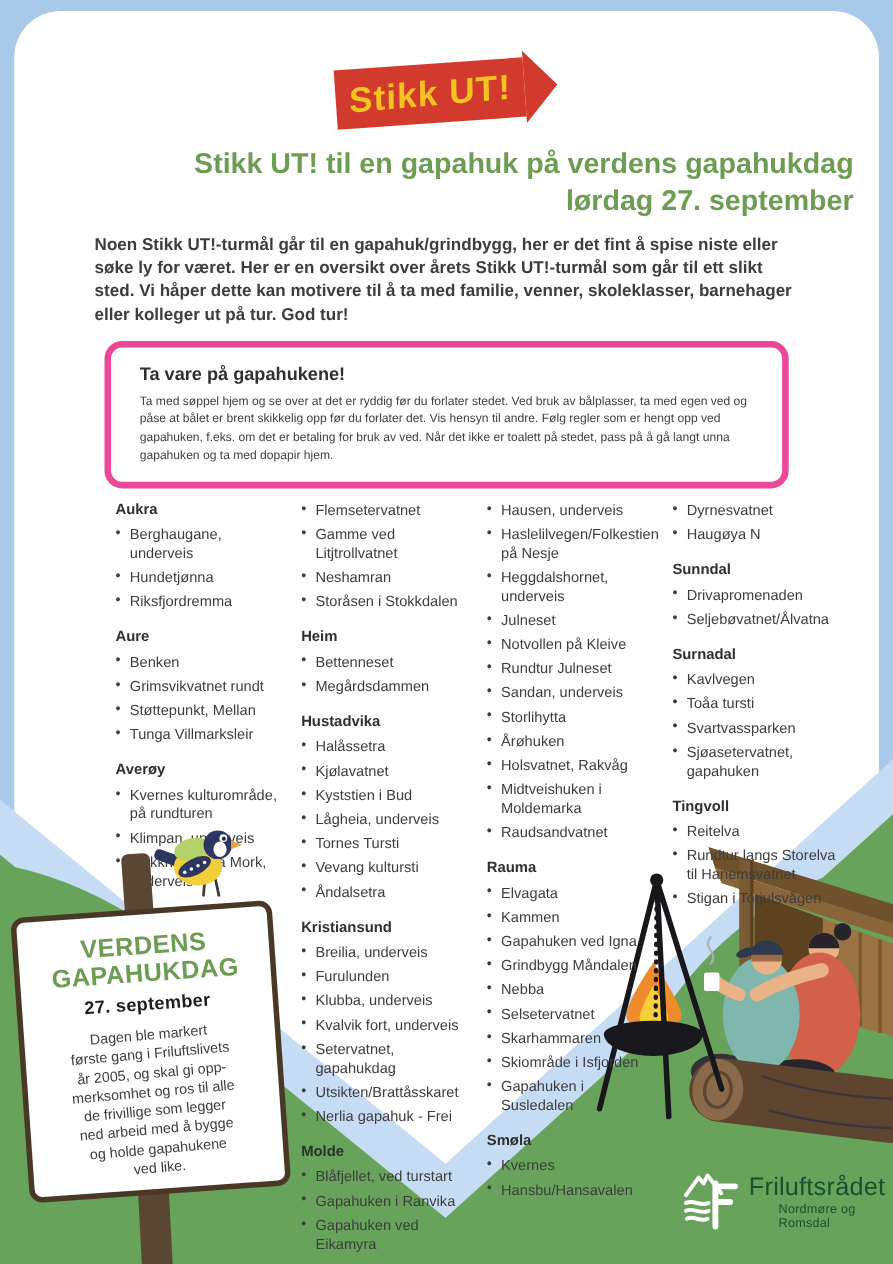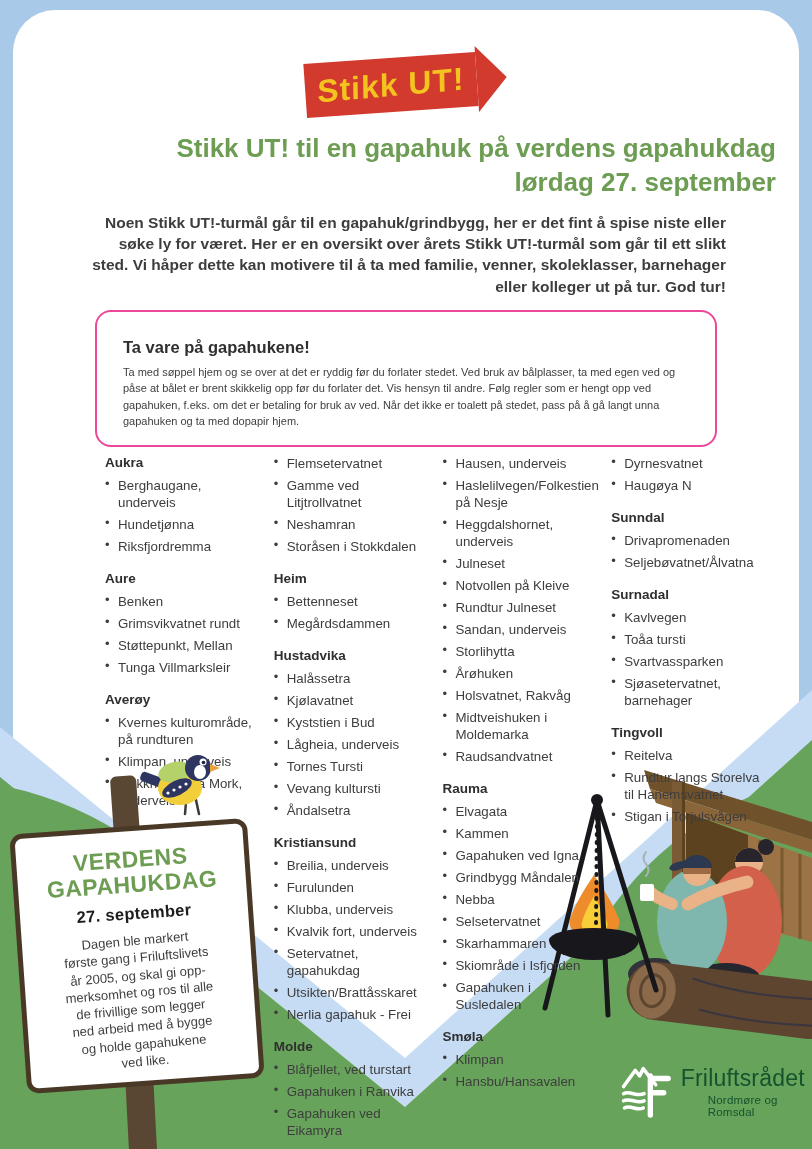--- a/index.html
+++ b/index.html
@@ -29,26 +29,26 @@
     transform:skewX(-4deg) rotate(-1deg);white-space:nowrap;
   }
   
   .main-title{
     position:absolute;left:36px;top:132px;width:740px;z-index:2;
     text-align:right;color:#6d9c53;font-weight:bold;font-size:26px;line-height:1.3;
     letter-spacing:0px;
   }
   .intro{
     position:absolute;left:86px;top:212px;width:640px;z-index:2;
-    text-align:right;color:#3d3d3d;font-weight:bold;font-size:15.5px;line-height:1.37;
+    text-align:left;color:#3d3d3d;font-weight:bold;font-size:15.5px;line-height:1.37;
   }
   
   .care-box{
     position:absolute;left:95px;top:310px;width:622px;box-sizing:border-box;z-index:2;
-    border:2px solid #ec4899;border-radius:16px;padding:26px 26px 16px;background:#fff;
+    border:6px solid #ec4899;border-radius:16px;padding:15px 26px 16px;background:#fff;
   }
   .care-box .care-title{font-size:16.5px;font-weight:bold;color:#2f2f2f;margin:0 0 7px;}
   .care-box .care-body{font-size:11px;line-height:1.48;color:#404040;margin:0;}
   
   .columns{
     position:absolute;left:105px;top:455px;width:660px;z-index:2;
     display:flex;gap:15px;align-items:flex-start;
   }
   .col{flex:1;min-width:0;}
   .group{margin-bottom:16px;}
@@ -193,40 +193,40 @@
         <div class="item"><span class="bullet">•</span><span>Gapahuken ved Igna</span></div>
         <div class="item"><span class="bullet">•</span><span>Grindbygg Måndalen</span></div>
         <div class="item"><span class="bullet">•</span><span>Nebba</span></div>
         <div class="item"><span class="bullet">•</span><span>Selsetervatnet</span></div>
         <div class="item"><span class="bullet">•</span><span>Skarhammaren</span></div>
         <div class="item"><span class="bullet">•</span><span>Skiområde i Isfjorden</span></div>
         <div class="item"><span class="bullet">•</span><span>Gapahuken i Susledalen</span></div>
       </div>
       <div class="group">
         <div class="group-h">Smøla</div>
-        <div class="item"><span class="bullet">•</span><span>Klimpan</span></div>
+        <div class="item"><span class="bullet">•</span><span>Kvernes</span></div>
         <div class="item"><span class="bullet">•</span><span>Hansbu/Hansavalen</span></div>
       </div>
     </div>
     <div class="col">
       <div class="group">
         <div class="item"><span class="bullet">•</span><span>Dyrnesvatnet</span></div>
         <div class="item"><span class="bullet">•</span><span>Haugøya N</span></div>
       </div>
       <div class="group">
         <div class="group-h">Sunndal</div>
         <div class="item"><span class="bullet">•</span><span>Drivapromenaden</span></div>
         <div class="item"><span class="bullet">•</span><span>Seljebøvatnet/Ålvatna</span></div>
       </div>
       <div class="group">
         <div class="group-h">Surnadal</div>
         <div class="item"><span class="bullet">•</span><span>Kavlvegen</span></div>
         <div class="item"><span class="bullet">•</span><span>Toåa tursti</span></div>
         <div class="item"><span class="bullet">•</span><span>Svartvassparken</span></div>
-        <div class="item"><span class="bullet">•</span><span>Sjøasetervatnet, barnehager</span></div>
+        <div class="item"><span class="bullet">•</span><span>Sjøasetervatnet, gapahuken</span></div>
       </div>
       <div class="group">
         <div class="group-h">Tingvoll</div>
         <div class="item"><span class="bullet">•</span><span>Reitelva</span></div>
         <div class="item"><span class="bullet">•</span><span>Rundtur langs Storelva til Hanemsvatnet</span></div>
         <div class="item"><span class="bullet">•</span><span>Stigan i Torjulsvågen</span></div>
       </div>
     </div>
   </div>
 

